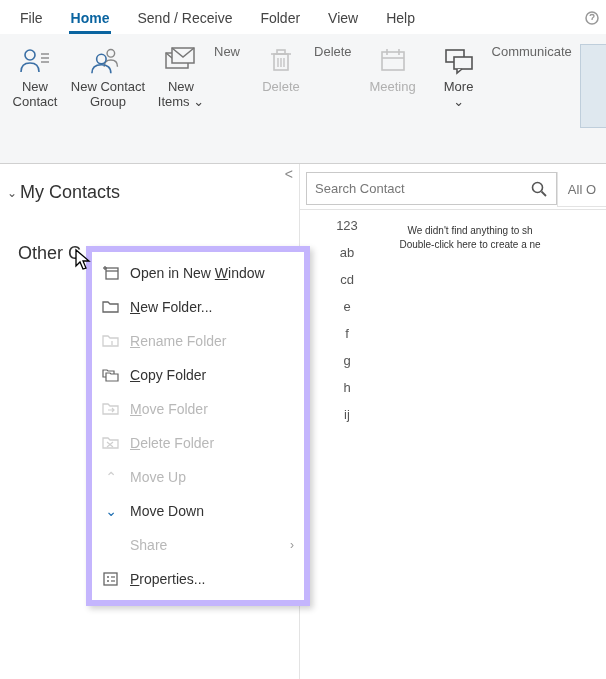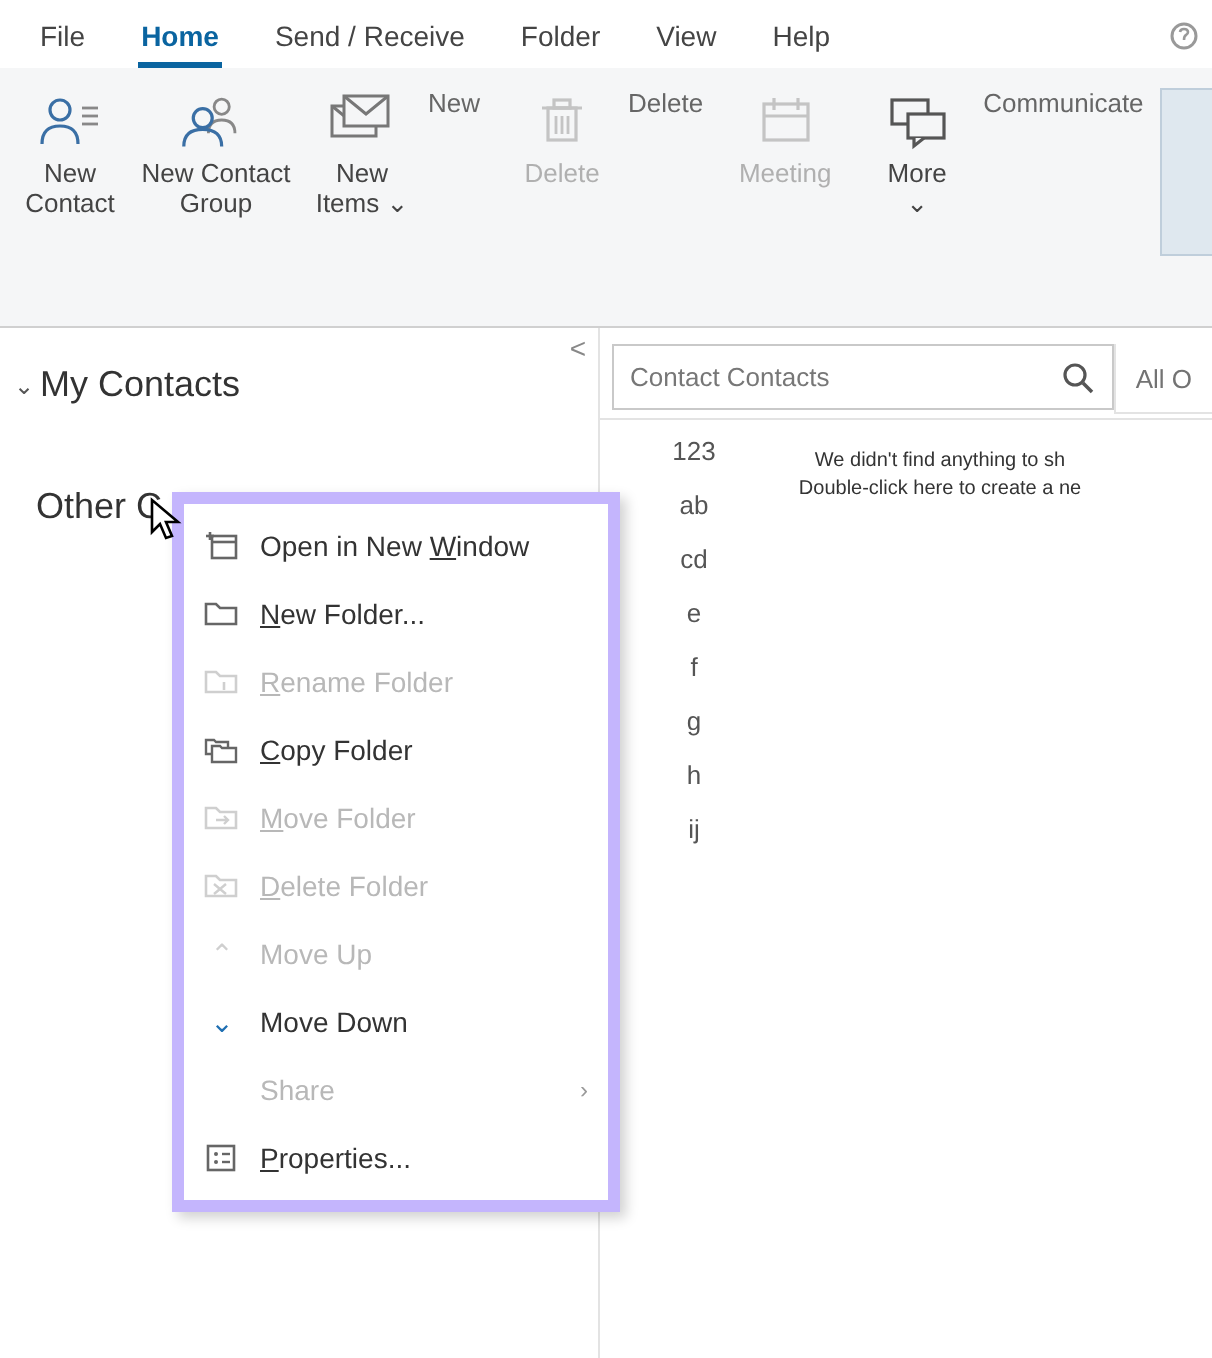--- a/index.html
+++ b/index.html
@@ -388,21 +388,21 @@
     <div>e</div>
     <div>f</div>
     <div>g</div>
     <div>h</div>
     <div>ij</div>
   </div>
 
   <div class="content">
     <div class="searchrow">
       <div class="searchbox">
-        <span>Contact Contacts</span>
+        <span>Search Contact</span>
         <span class="sicon">
           <svg width="18" height="18" viewBox="0 0 18 18">
               <circle cx="7.5" cy="7.5" r="5" fill="none" stroke="#555" stroke-width="1.6"></circle>
               <line x1="11.5" y1="11.5" x2="16" y2="16" stroke="#555" stroke-width="1.8"></line>
             </svg>
         </span>
       </div>
       <div class="scopebtn">All O</div>
     </div>
     <div class="emptymsg">

